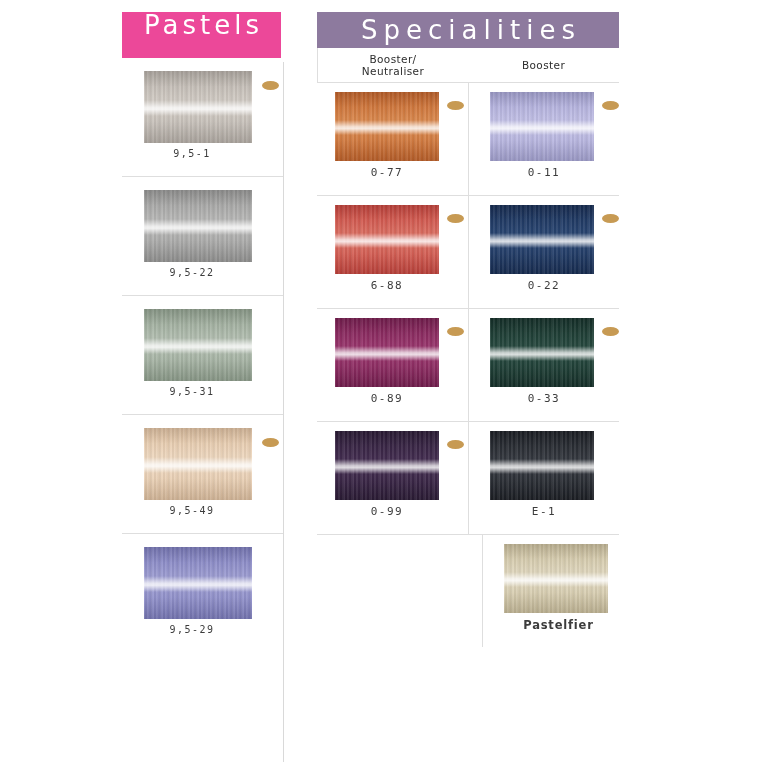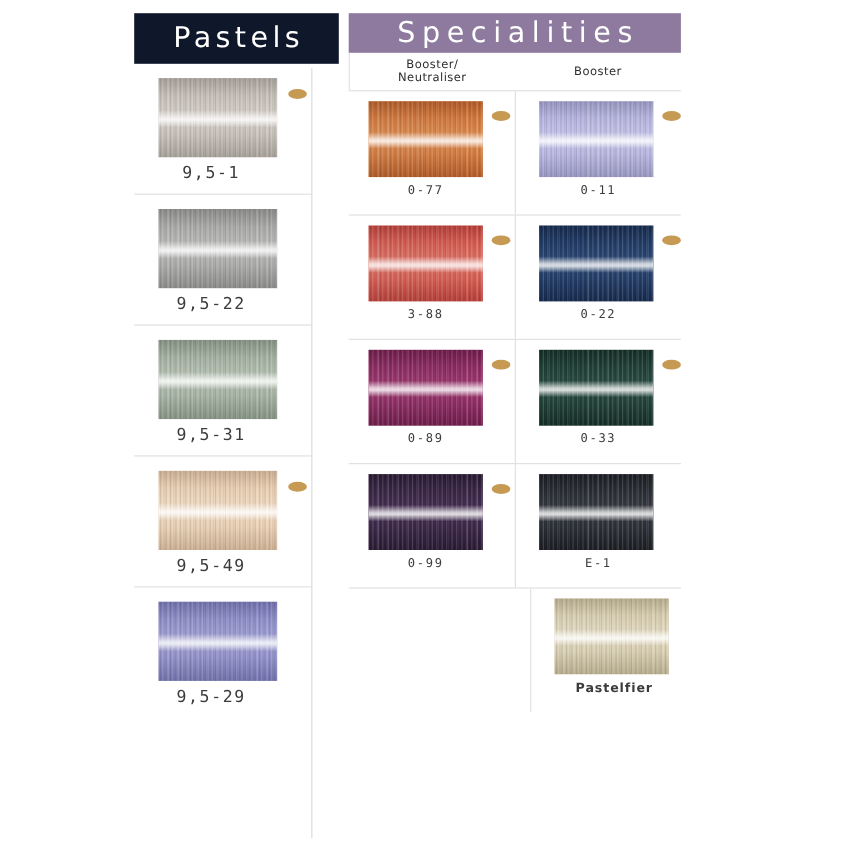--- a/index.html
+++ b/index.html
@@ -24,25 +24,25 @@
 
   
   #pastels-panel {
     position: absolute;
     left: 122px;
     top: 12px;
     width: 162px;
     height: 756px;
   }
   #pastels-header {
-    width: 186px;
+    width: 159px;
     height: 46px;
-    background: #0f172a;
+    background: #ec4899;
     display: flex;
-    align-items: center;
+    align-items: flex-start;
     justify-content: center;
   }
   #pastels-header .htext {
     color: #ffffff;
     font-size: 26px;
     letter-spacing: 4px;
     font-weight: 400;
     font-family: "DejaVu Sans", sans-serif;
     line-height: 1;
     padding-left: 4px;
@@ -72,21 +72,21 @@
     height: 9px;
     border-radius: 50%;
     background: #c79a53;
   }
   .p-label {
     position: absolute;
     left: 0;
     top: 90px;
     width: 140px;
     text-align: center;
-    font-size: 15px;
+    font-size: 10px;
     color: #3c3c3c;
     letter-spacing: 1.5px;
     font-family: "DejaVu Sans Mono", monospace;
   }
 
   
   #mid-divider {
     position: absolute;
     left: 283px;
     top: 62px;
@@ -338,21 +338,21 @@
           </div>
         </div>
         <div class="spec-row">
           <div class="spec-cell">
             <div class="s-swatch hairswatch" style="background: linear-gradient(rgb(200, 69, 62) 0%, rgb(217, 106, 94) 38%, rgb(217, 106, 94) 58%, rgb(200, 69, 62) 100%);">
               <div class="fiber"></div>
               <div class="shine"></div>
               <div class="shade"></div>
             </div>
             <div class="s-dot" style="background: rgb(199, 154, 83);"></div>
-            <div class="s-label">3-88</div>
+            <div class="s-label">6-88</div>
           </div>
           <div class="spec-cell right-col">
             <div class="s-swatch hairswatch" style="background: linear-gradient(rgb(24, 46, 85) 0%, rgb(39, 67, 111) 38%, rgb(39, 67, 111) 58%, rgb(24, 46, 85) 100%);">
               <div class="fiber"></div>
               <div class="shine"></div>
               <div class="shade"></div>
             </div>
             <div class="s-dot" style="background: rgb(199, 154, 83);"></div>
             <div class="s-label">0-22</div>
           </div>

